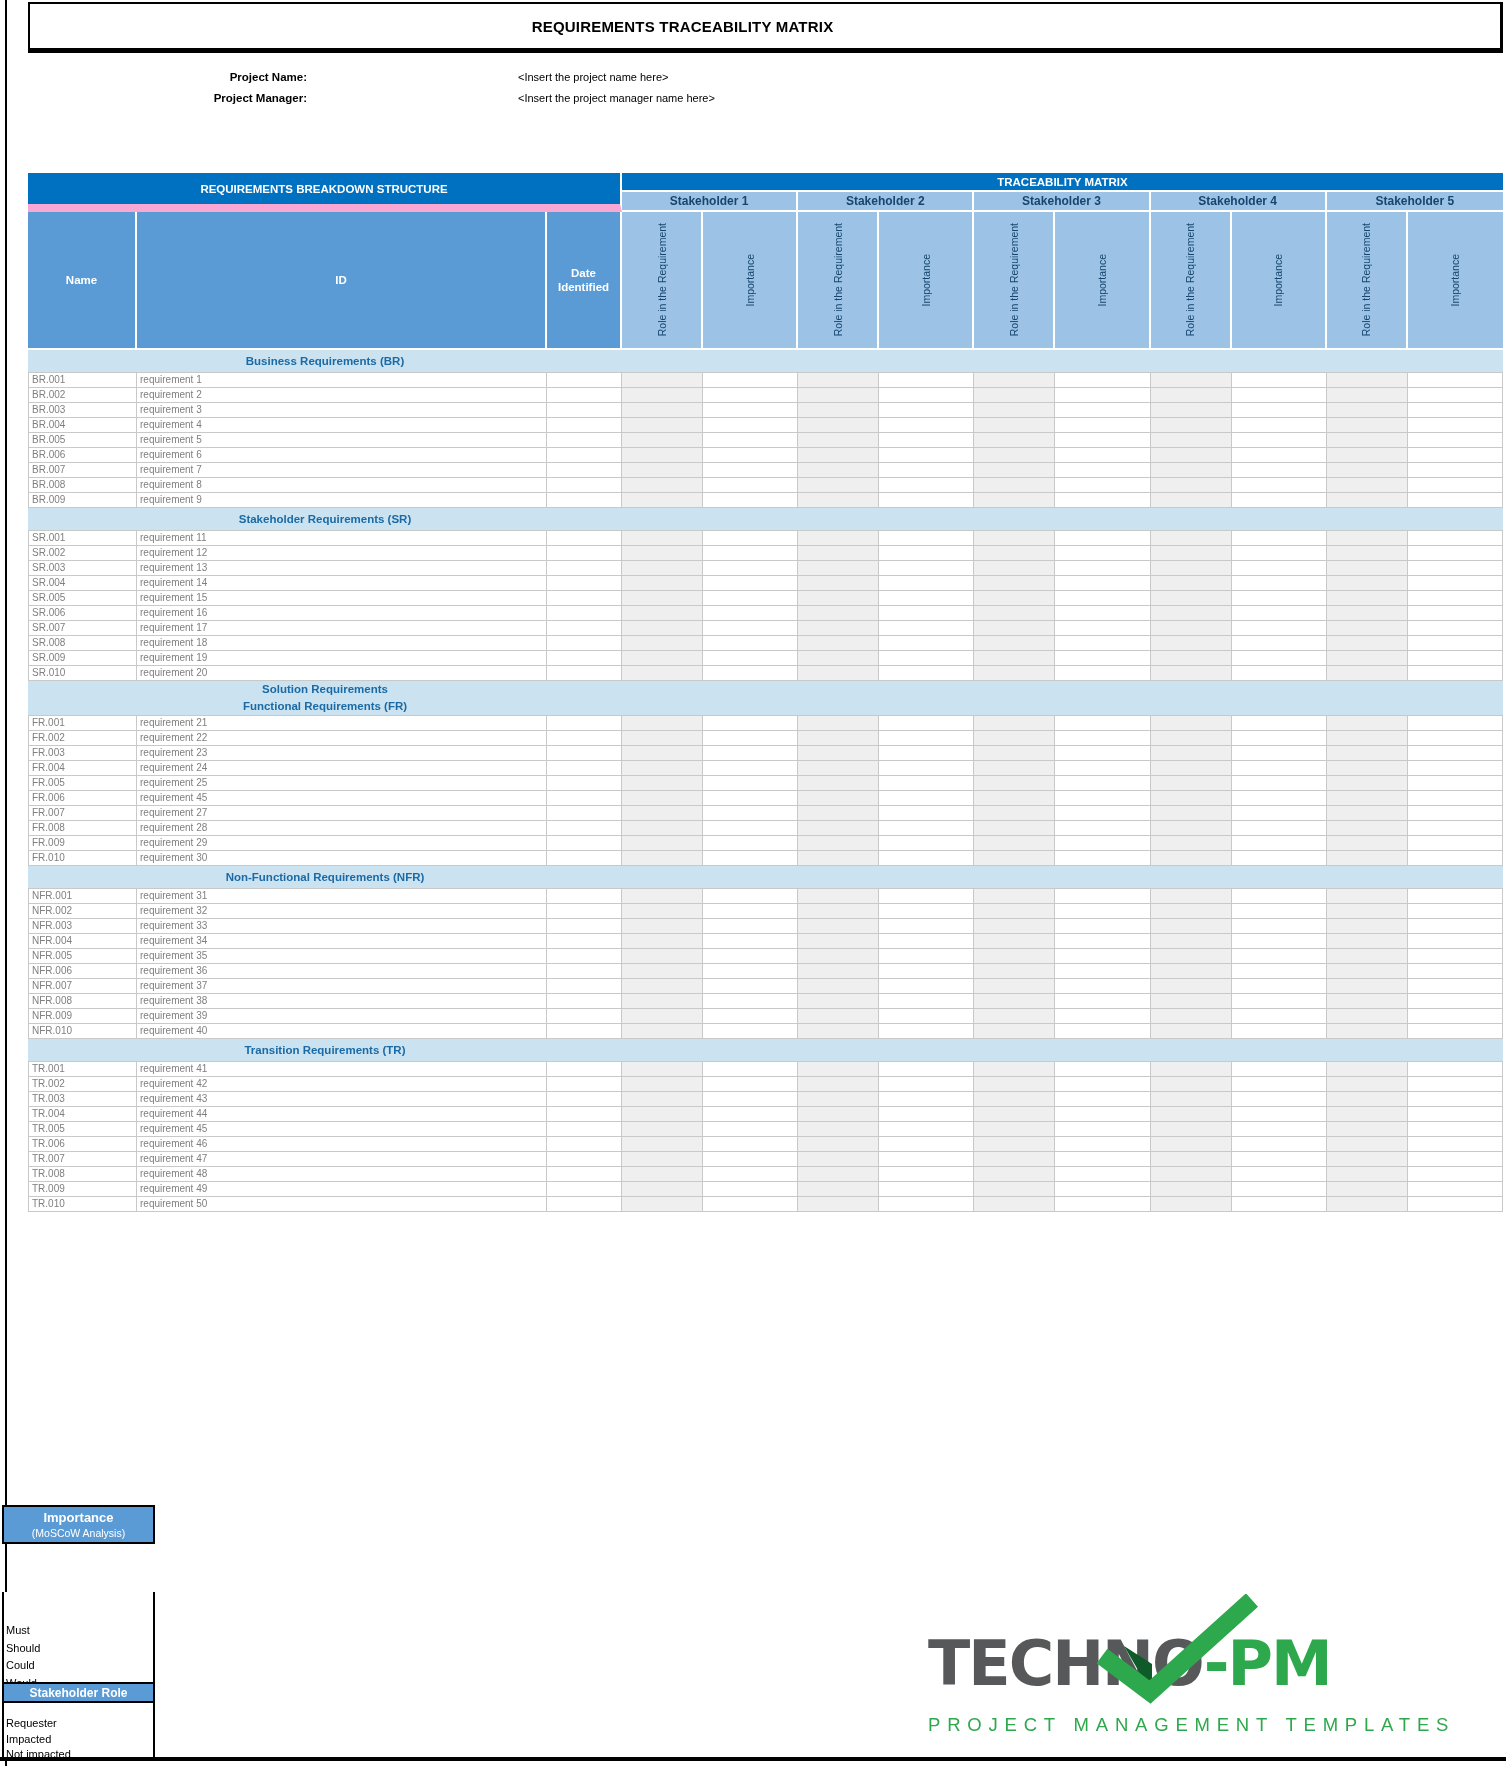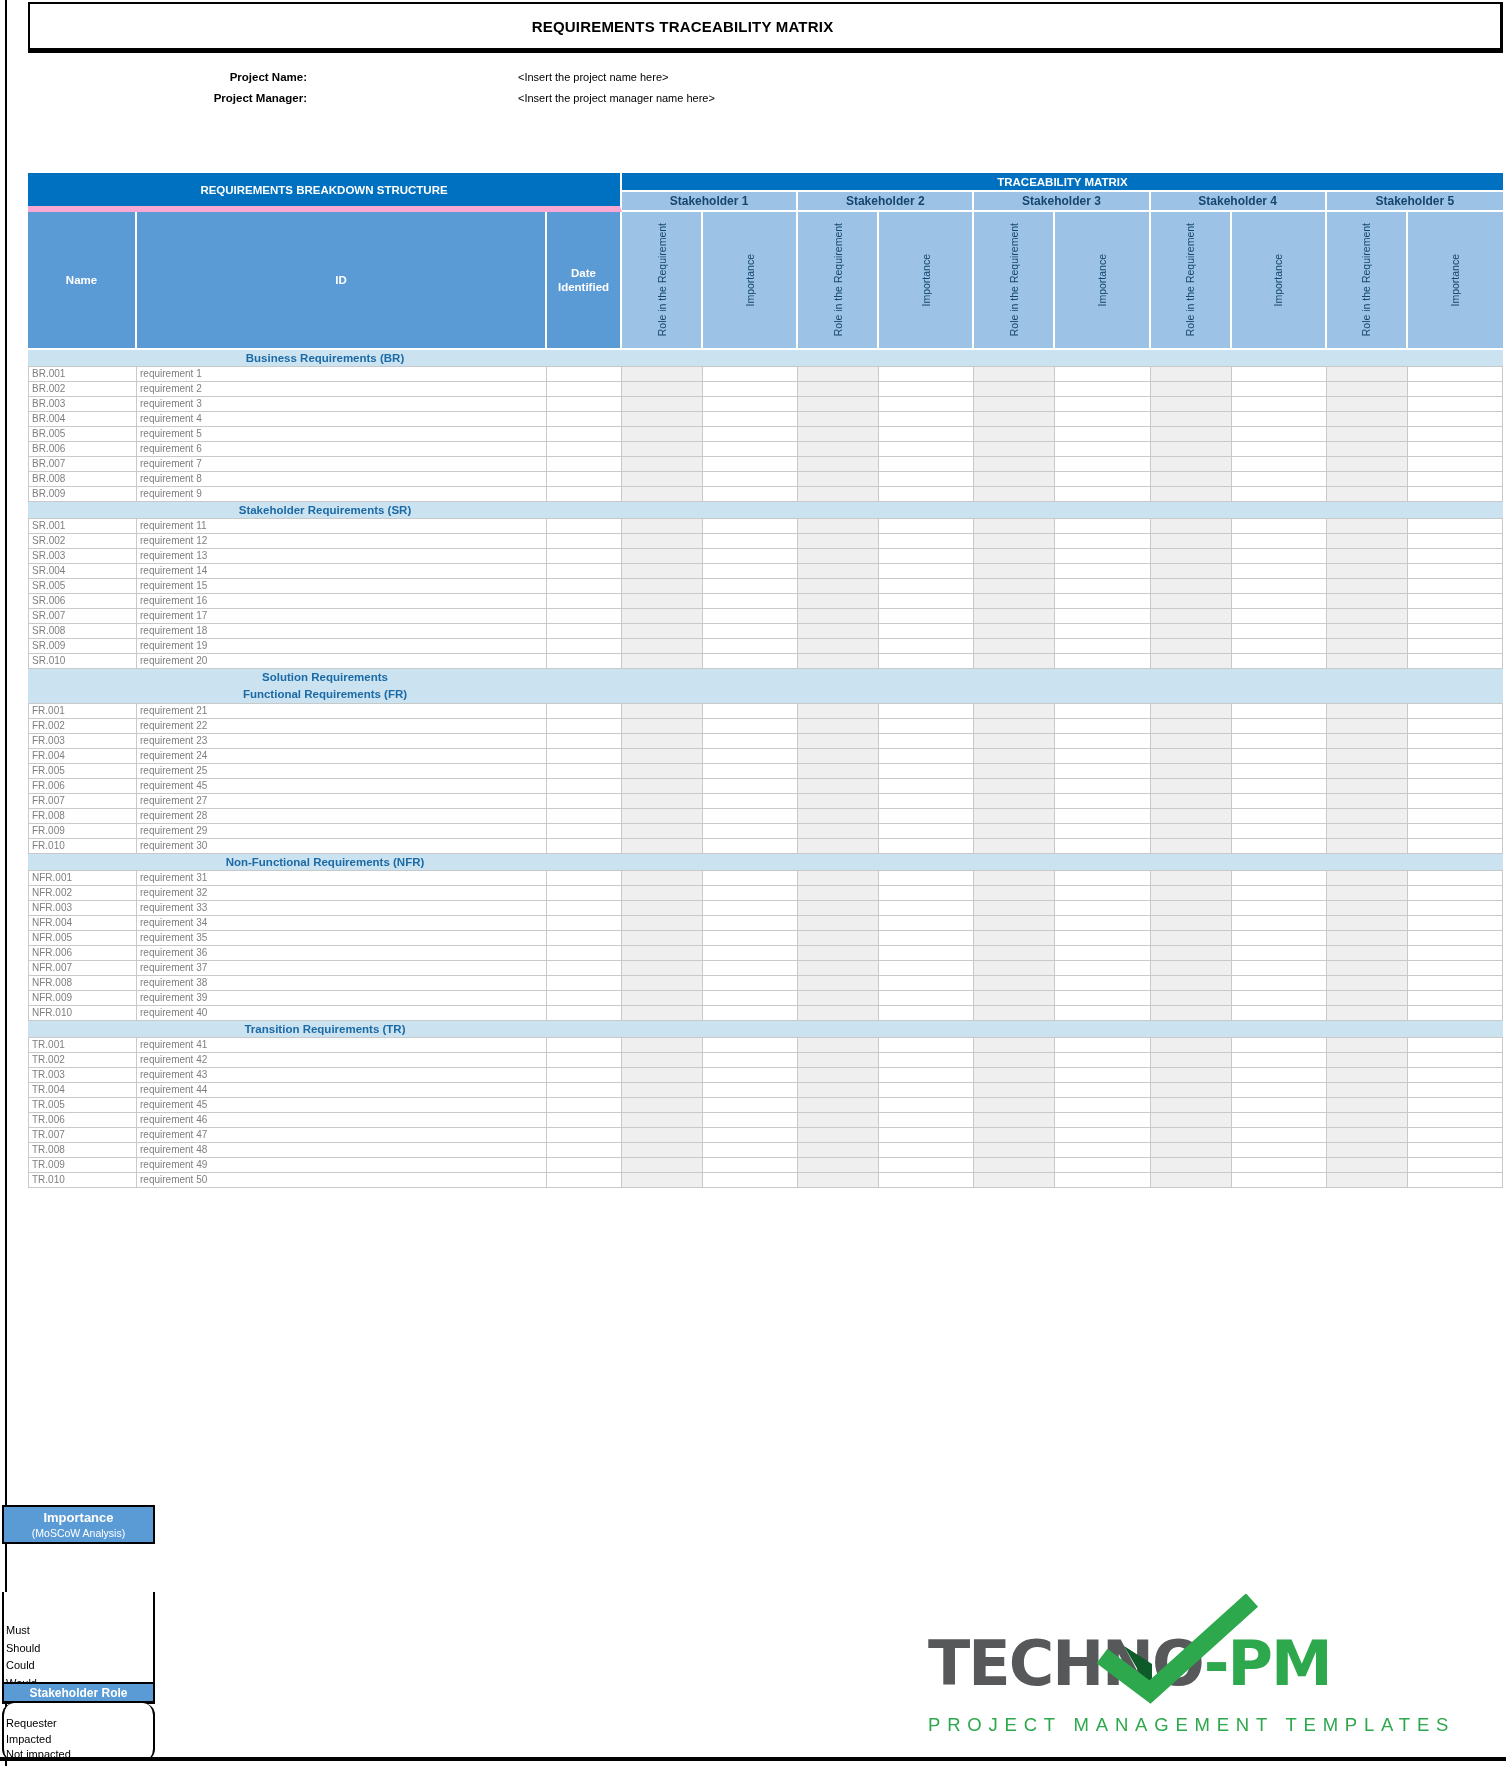--- a/index.html
+++ b/index.html
@@ -24,36 +24,36 @@
   .pl2 { left:97px; top:92px; } .pv2 { top:92px; }
 
   
   .cols { display:grid; grid-template-columns:109px 410px 75px 81px 95.2px 81px 95.2px 81px 95.2px 81px 95.2px 81px 95.2px; }
   .rtm { position:absolute; left:28px; top:173px; width:1475px; }
 
   .thead { display:grid; grid-template-columns:109px 410px 75px 81px 95.2px 81px 95.2px 81px 95.2px 81px 95.2px 81px 95.2px;
     grid-template-rows:19px 20px 138px; }
   .hd-dark { background:#0070C0; color:#fff; font-weight:bold; font-size:11.5px;
     display:flex; align-items:center; justify-content:center; }
-  .hd-rbs { grid-column:1/4; grid-row:1/3; border-right:2px solid #fff; border-bottom:6px solid #f9a8d4; }
+  .hd-rbs { grid-column:1/4; grid-row:1/3; border-right:2px solid #fff; border-bottom:8px solid #f9a8d4; }
   .hd-tm  { grid-column:4/14; grid-row:1; border-bottom:2px solid #fff; }
   .hd-stk { grid-row:2; background:#9CC3E6; color:#17456E; font-weight:bold; font-size:12px;
     display:flex; align-items:center; justify-content:center; border-right:2px solid #fff; border-bottom:2px solid #fff; }
   .s1{grid-column:4/6;} .s2{grid-column:6/8;} .s3{grid-column:8/10;} .s4{grid-column:10/12;} .s5{grid-column:12/14; border-right:none;}
   .hd-col { grid-row:3; background:#5B9BD5; color:#fff; font-weight:bold; font-size:11.5px; text-align:center;
     display:flex; align-items:center; justify-content:center; border-right:2px solid #fff; border-bottom:2px solid #fff; }
   .hd-sub { grid-row:3; background:#9CC3E6; color:#17456E; font-weight:500; font-size:10.5px;
     display:flex; align-items:center; justify-content:center; overflow:hidden;
     border-right:2px solid #fff; border-bottom:2px solid #fff; }
   .hd-sub.lastcol { border-right:none; }
   .vtext { writing-mode:vertical-rl; transform:rotate(180deg); white-space:nowrap; }
 
   
   .band-row { background:#CBE3F1; border-bottom:1px solid #C9C9C9; }
-  .band-row { height:17px; } .band-row.double { height:35px; }
+  .band-row { height:23px; } .band-row.double { height:35px; }
   .band-left { grid-column:1/4; display:flex; flex-direction:column; align-items:center; justify-content:center; }
   .band-right { grid-column:4/14; }
   .band-line { font-size:11.5px; font-weight:bold; color:#1B6AA5; line-height:17px; }
 
   .data-row { height:15px; }
   .cell { border-right:1px solid #C9C9C9; border-bottom:1px solid #C9C9C9; background:#fff;
     font-size:10px; color:#7F7F7F; line-height:14px; padding:0 0 0 3px; overflow:hidden; white-space:nowrap; }
   .cell.first { border-left:1px solid #C9C9C9; }
   .role-cell { background:#EFEFEF; }
 
@@ -63,21 +63,21 @@
     display:flex; flex-direction:column; align-items:center; justify-content:center; }
   .imp-box { top:1505px; }
   .imp-box .legend-hdr { height:39px; }
   .imp-box .lh1 { font-size:13px; font-weight:bold; line-height:17px; }
   .imp-box .lh2 { font-size:10.5px; line-height:14px; }
   .legend-list { border:2px solid #000; border-top:none; background:#fff; color:#000; font-size:11px; }
   .imp-box .legend-list { height:112px; padding:30px 0 0 2px; line-height:17.5px;margin-top:48px; }
   .role-box { top:1682px; }
   .role-box .legend-hdr { height:21px; }
   .role-box .lh1 { font-size:12px; font-weight:bold; }
-  .role-box .legend-list { height:58px; padding:13px 0 0 2px; line-height:15.5px; border-bottom:none;border-radius:12px; }
+  .role-box .legend-list { height:58px; padding:13px 0 0 2px; line-height:15.5px; border-bottom:none; }
 
   
   .logo { position:absolute; left:928px; top:1618px; width:560px; }
   .logo-main { position:relative; font-family:"DejaVu Sans", sans-serif; font-weight:bold; font-size:62px;
     letter-spacing:-2px; line-height:92px; white-space:nowrap; }
   .logo-techno { color:#57585A; }
   .logo-pm { color:#2EA84D; }
   .logo-check { position:absolute; left:162px; top:-24px; width:172px; height:118px; }
   .logo-tagline { font-size:18.5px; letter-spacing:6.8px; color:#2EA84D; font-weight:500; margin-top:4px; white-space:nowrap; }
 </style>

